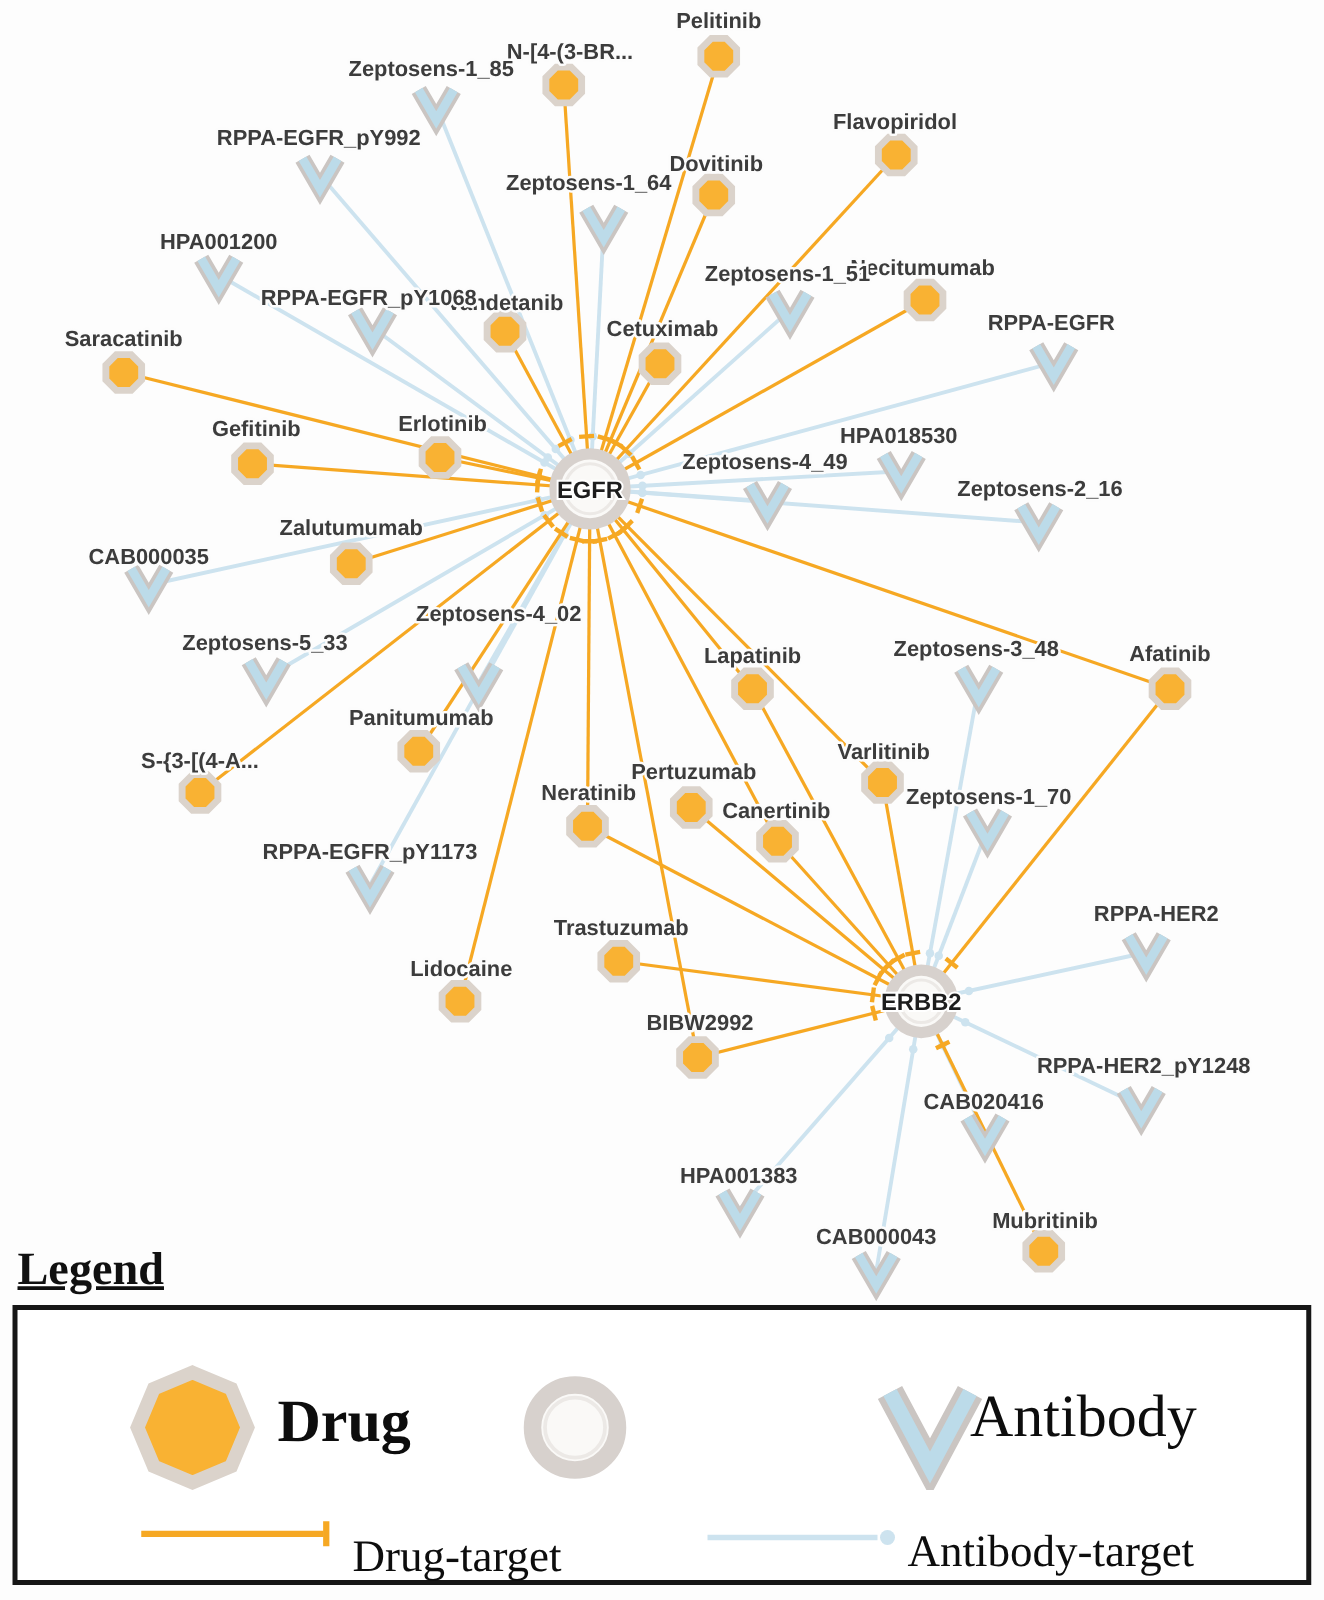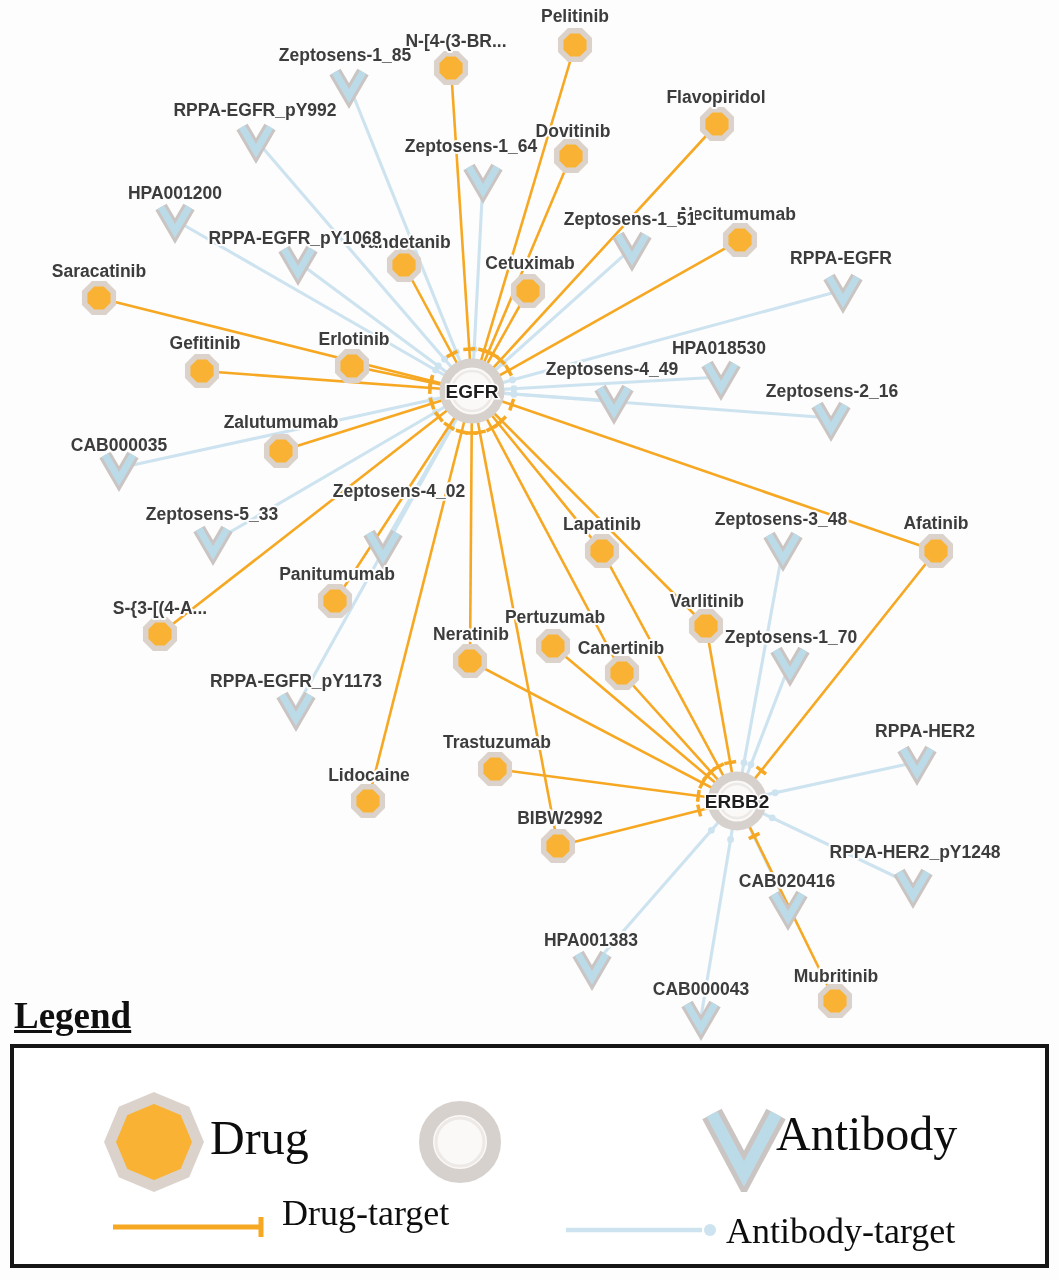--- a/index.html
+++ b/index.html
@@ -349,37 +349,37 @@
     </g>
   </svg>
 
 <div class="legend-title">Legend</div>
 
 <div class="legend-box">
 
   <svg class="licon" style="left:88px;top:42px;" width="104" height="104" viewBox="0 0 104 104">
     <path d="M52 8 L83 21 L96 52 L83 83 L52 96 L21 83 L8 52 L21 21 Z" fill="#F9B233" stroke="#DBD3CB" stroke-width="11" stroke-linejoin="miter"></path>
   </svg>
-  <span class="legend-word" style="left:196px;top:62px;">Drug</span>
+  <span class="legend-word" style="left:208px;top:62px;font-weight:bold;">Drug</span>
 
   <svg class="licon" style="left:398px;top:46px;" width="96" height="96" viewBox="0 0 96 96">
     <circle cx="48" cy="48" r="34" fill="#FAF9F7" stroke="#D7D1CD" stroke-width="14"></circle>
     <circle cx="48" cy="48" r="24" fill="none" stroke="#ECE9E6" stroke-width="3"></circle>
   </svg>
 
   <svg class="licon" style="left:682px;top:52px;" width="96" height="92" viewBox="0 0 96 92">
     <path d="M16 14 L48 74 L80 14" fill="none" stroke="#CAC5C2" stroke-width="22" stroke-linejoin="miter"></path>
     <path d="M16 14 L48 74 L80 14" fill="none" stroke="#BCDBE9" stroke-width="12" stroke-linejoin="miter"></path>
   </svg>
   <span class="legend-word" style="left:762px;top:58px;text-align:center;">Antibody</span>
 
   <svg class="licon" style="left:95px;top:166px;" width="168" height="26" viewBox="0 0 168 26">
     <line x1="4" y1="13" x2="150" y2="13" stroke="#F6A823" stroke-width="5"></line>
     <line x1="152" y1="3" x2="152" y2="23" stroke="#F6A823" stroke-width="5"></line>
   </svg>
-  <span class="legend-word small" style="left:268px;top:144px;">Drug-target</span>
+  <span class="legend-word small" style="left:268px;top:176px;">Drug-target</span>
 
   <svg class="licon" style="left:548px;top:169px;" width="162" height="26" viewBox="0 0 162 26">
     <line x1="4" y1="13" x2="140" y2="13" stroke="#CDE3EF" stroke-width="4.5"></line>
     <circle cx="148" cy="13" r="6" fill="#CDE3EF"></circle>
   </svg>
-  <span class="legend-word small" style="left:712px;top:162px;text-align:right;">Antibody-target</span>
+  <span class="legend-word small" style="left:712px;top:172px;text-align:right;">Antibody-target</span>
 </div>
 
 </body></html>

